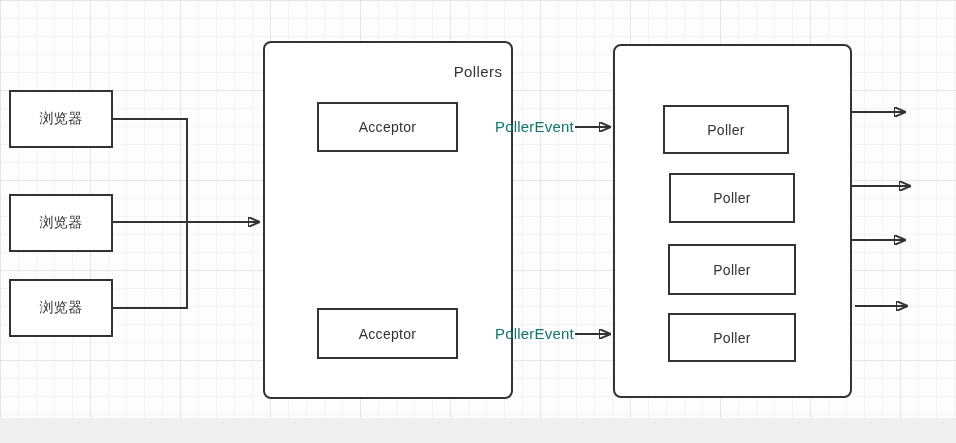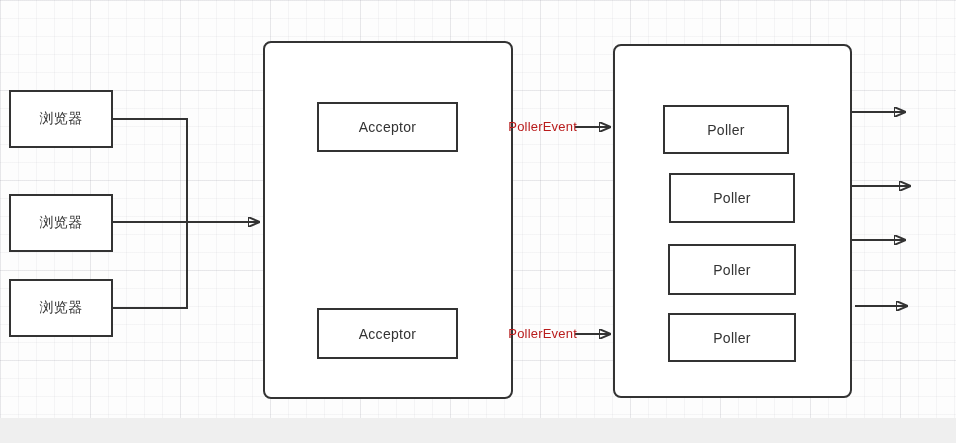--- a/index.html
+++ b/index.html
@@ -34,22 +34,22 @@
   }
   .group {
     position: absolute; background: #fff; border: 2px solid #333;
     border-radius: 8px;
   }
   .group-title {
     position: absolute; left: 0; right: 0; text-align: center;
     font-size: 15px; color: #333; letter-spacing: 0.4px;
   }
   .edge-label {
-    position: absolute; font-size: 13px; color: #b91c1c;
-    text-align: right; line-height: 18px; letter-spacing: 0.2px;
+    position: absolute; font-size: 15px; color: #0f766e;
+    text-align: left; line-height: 18px; letter-spacing: 0.2px;
     white-space: nowrap;
   }
 
   
   .client-1 { left: 9px;  top: 90px;  width: 104px; height: 58px; }
   .client-2 { left: 9px;  top: 194px; width: 104px; height: 58px; }
   .client-3 { left: 9px;  top: 279px; width: 104px; height: 58px; }
 
   
   .acceptors-group { left: 263px; top: 41px; width: 250px; height: 358px; }
@@ -117,20 +117,21 @@
     <span>Acceptor</span>
   </div>
   <div class="node acceptor-bottom">
     <span>Acceptor</span>
   </div>
 
   <div class="edge-label edge-label-top">PollerEvent</div>
   <div class="edge-label edge-label-bottom">PollerEvent</div>
 
   <div class="group pollers-group"></div>
+  <div class="group-title pollers-title">Pollers</div>
   <div class="node poller-1">
     <span>Poller</span>
   </div>
   <div class="node poller-2">
     <span>Poller</span>
   </div>
   <div class="node poller-3">
     <span>Poller</span>
   </div>
   <div class="node poller-4">

